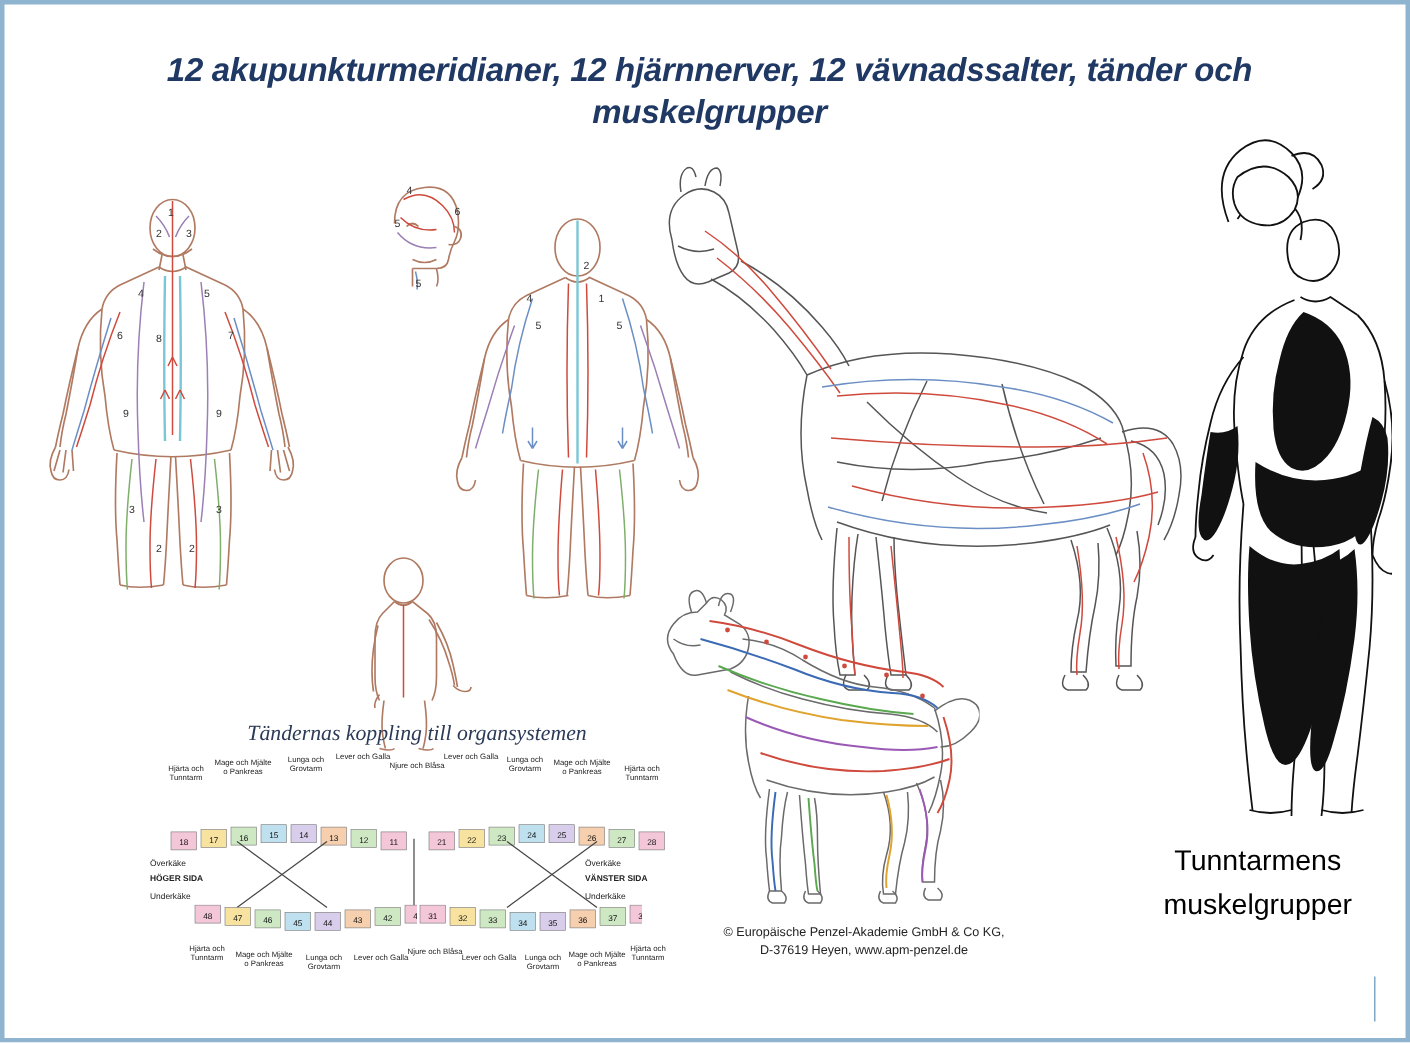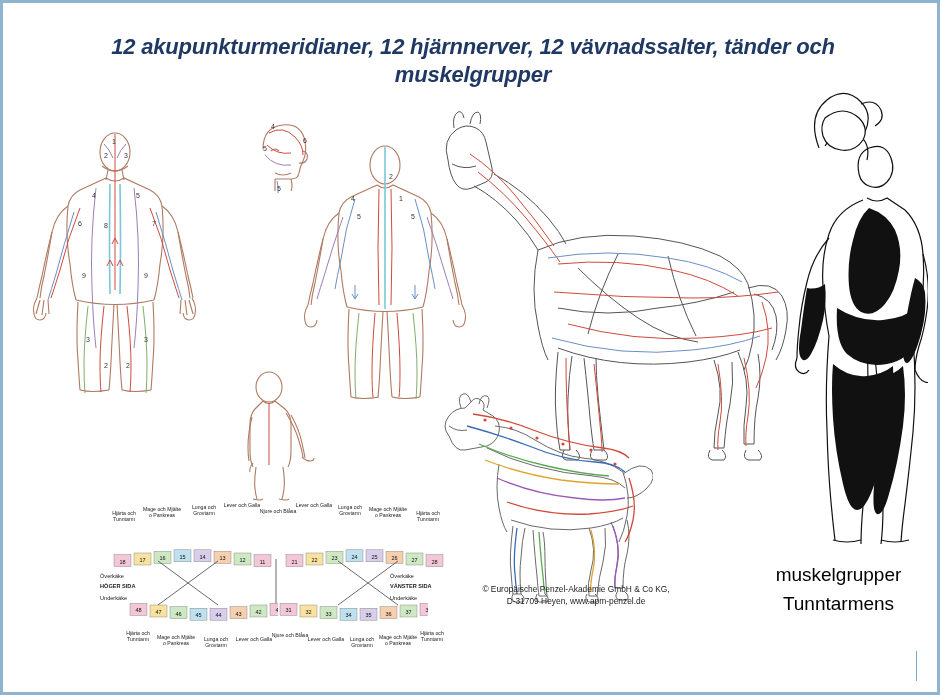--- a/index.html
+++ b/index.html
@@ -76,21 +76,21 @@
   .side-label {
     position: absolute;
     font-size: 5.6px;
     color: #222;
   }
 
   
   #credit {
     position: absolute;
     left: 468px;
-    top: 580px;
+    top: 612px;
     width: 210px;
     text-align: center;
     font-size: 8.4px;
     line-height: 1.45;
     color: #222;
   }
 
   
   #right-caption {
     position: absolute;
@@ -402,20 +402,21 @@
         <path d="M70 276 q16 14 34 12 q16 -2 26 -10 q2 30 -4 62 q-6 34 -16 60 q-8 22 -16 22 q-8 0 -14 -26 q-8 -34 -10 -66 q-2 -32 0 -54z"></path>
         <path d="M118 290 q14 -4 22 -12 q4 28 0 60 q-5 38 -14 68 q-6 22 -12 20 q-5 -2 -3 -28 q3 -36 6 -66 q2 -26 1 -42z"></path>
         <path d="M44 200 q10 2 18 -4 q2 18 -2 36 q-5 22 -12 34 q-6 10 -10 4 q-4 -6 0 -28 q3 -24 6 -42z"></path>
         <path d="M152 190 q8 4 10 14 q2 20 -4 42 q-6 22 -12 28 q-5 4 -6 -8 q-1 -18 4 -40 q4 -22 8 -36z"></path>
         <path d="M62 30 q18 -14 34 0 q10 10 4 22 q-8 12 -22 10 q-14 -2 -18 -14 q-3 -10 2 -18z" fill="#fff" stroke="#111" stroke-width="1.2"></path>
       </g>
     </svg>
   </div>
 
   <div id="teeth-chart">
+    <div id="teeth-title">Tändernas koppling till organsystemen</div>
 
     <div class="teeth-label" style="left:6px; top:30px;">Hjärta och Tunntarm</div>
     <div class="teeth-label" style="left:44px; top:26px;">Mage och Mjälte o Pankreas</div>
     <div class="teeth-label" style="left:86px; top:24px;">Lunga och Grovtarm</div>
     <div class="teeth-label" style="left:124px; top:22px;">Lever och Galla</div>
     <div class="teeth-label" style="left:160px; top:28px;">Njure och Blåsa</div>
 
     <div class="teeth-label" style="left:196px; top:22px;">Lever och Galla</div>
     <div class="teeth-label" style="left:232px; top:24px;">Lunga och Grovtarm</div>
     <div class="teeth-label" style="left:270px; top:26px;">Mage och Mjälte o Pankreas</div>
@@ -534,22 +535,22 @@
     <div class="teeth-label" style="left:136px; top:156px;">Lever och Galla</div>
     <div class="teeth-label" style="left:172px; top:152px;">Njure och Blåsa</div>
     <div class="teeth-label" style="left:208px; top:156px;">Lever och Galla</div>
     <div class="teeth-label" style="left:244px; top:156px;">Lunga och Grovtarm</div>
     <div class="teeth-label" style="left:280px; top:154px;">Mage och Mjälte o Pankreas</div>
     <div class="teeth-label" style="left:314px; top:150px;">Hjärta och Tunntarm</div>
   </div>
 
   <div id="credit">
     <div>© Europäische Penzel-Akademie GmbH &amp; Co KG,</div>
-    <div>D-31709 Heyen, www.apm-penzel.de</div>
+    <div>D-37619 Heyen, www.apm-penzel.de</div>
   </div>
 
   <div id="right-caption">
+    <div>Tunntarmens</div>
     <div>muskelgrupper</div>
-    <div>Tunntarmens</div>
   </div>
 
   <div id="bottom-tick"></div>
 </div>
 
 </body></html>

